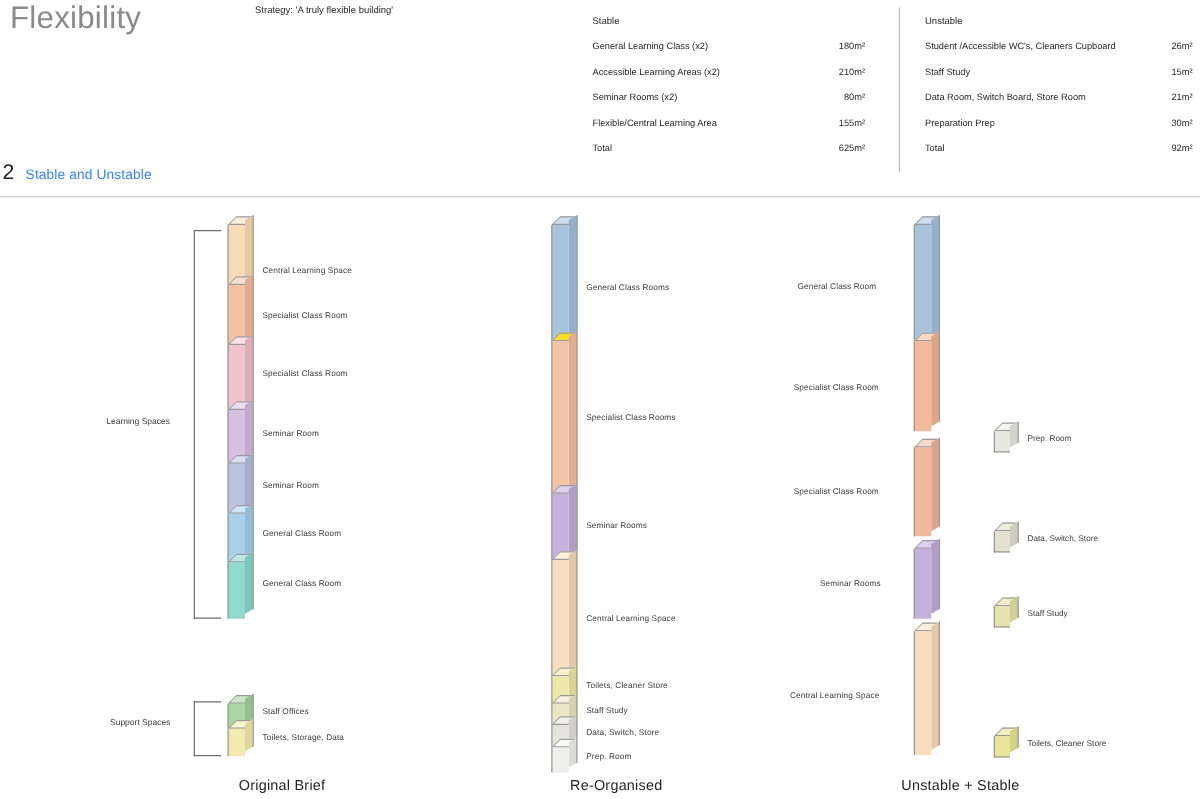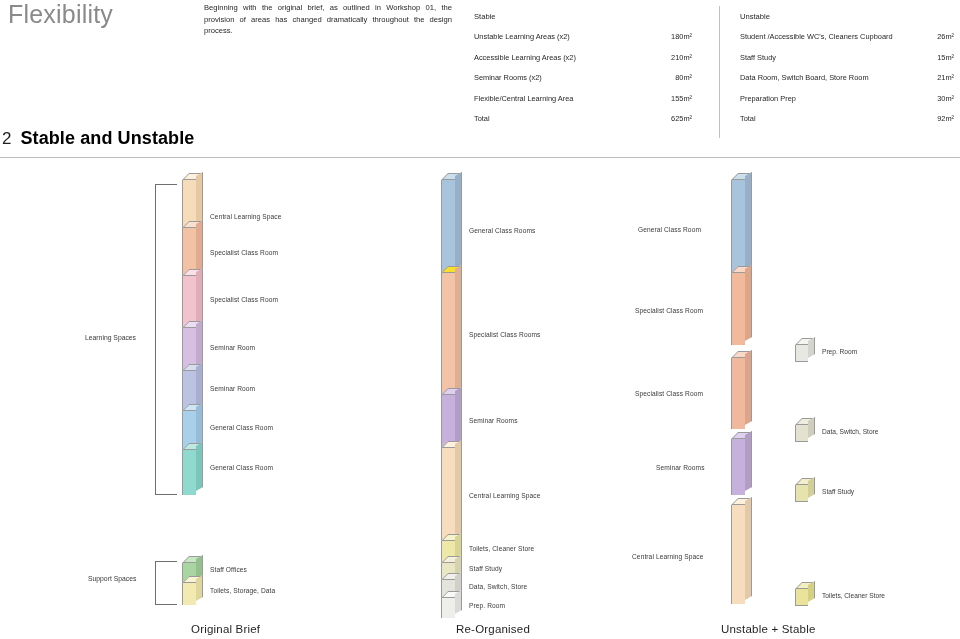--- a/index.html
+++ b/index.html
@@ -22,21 +22,21 @@
   #header { position: absolute; left: 0; top: 0; width: 960px; height: 157px; }
 
   #page-title {
     position: absolute; left: 8px; top: 0px;
     font-size: 25px; font-weight: 400; letter-spacing: .2px;
     color: #8a8a8a;
   }
 
   #section-row { position: absolute; left: 2px; top: 128px; display: flex; align-items: baseline; gap: 9px; }
   #section-number { font-size: 17px; color: #231f20; font-weight: 400; }
-  #section-title { font-size: 18px; color: #000000; font-weight: 700; letter-spacing: .1px; }
+  #section-title { font-size: 11px; color: #3b82f6; font-weight: 400; letter-spacing: .1px; }
 
   #strategy-block {
     position: absolute; left: 204px; top: 2px; width: 248px;
     font-size: 7.6px; line-height: 1.52; color: #231f20;
     text-align: justify;
   }
   #strategy-block p { margin: 0 0 8px 0; }
   #strategy-block p:first-child { font-weight: 400; }
 
   
@@ -135,27 +135,27 @@
   <div id="header">
 
     <div id="page-title">Flexibility</div>
 
     <div id="section-row">
       <span id="section-number">2</span>
       <span id="section-title">Stable and Unstable</span>
     </div>
 
     <div id="strategy-block">
-      <p>Beginning with the original brief, as outlined in Workshop 01, the provision of areas has changed dramatically throughout the design process.</p>
+      <p>Strategy: 'A truly flexible building'</p>
     </div>
 
     <div class="areas-table" id="table-stable">
       <div class="table-caption">Stable</div>
       <div class="table-row">
-        <span class="row-label">Unstable Learning Areas (x2)</span>
+        <span class="row-label">General Learning Class (x2)</span>
         <span class="row-value">180m²</span>
       </div>
       <div class="table-row">
         <span class="row-label">Accessible Learning Areas (x2)</span>
         <span class="row-value">210m²</span>
       </div>
       <div class="table-row">
         <span class="row-label">Seminar Rooms (x2)</span>
         <span class="row-value">80m²</span>
       </div>

